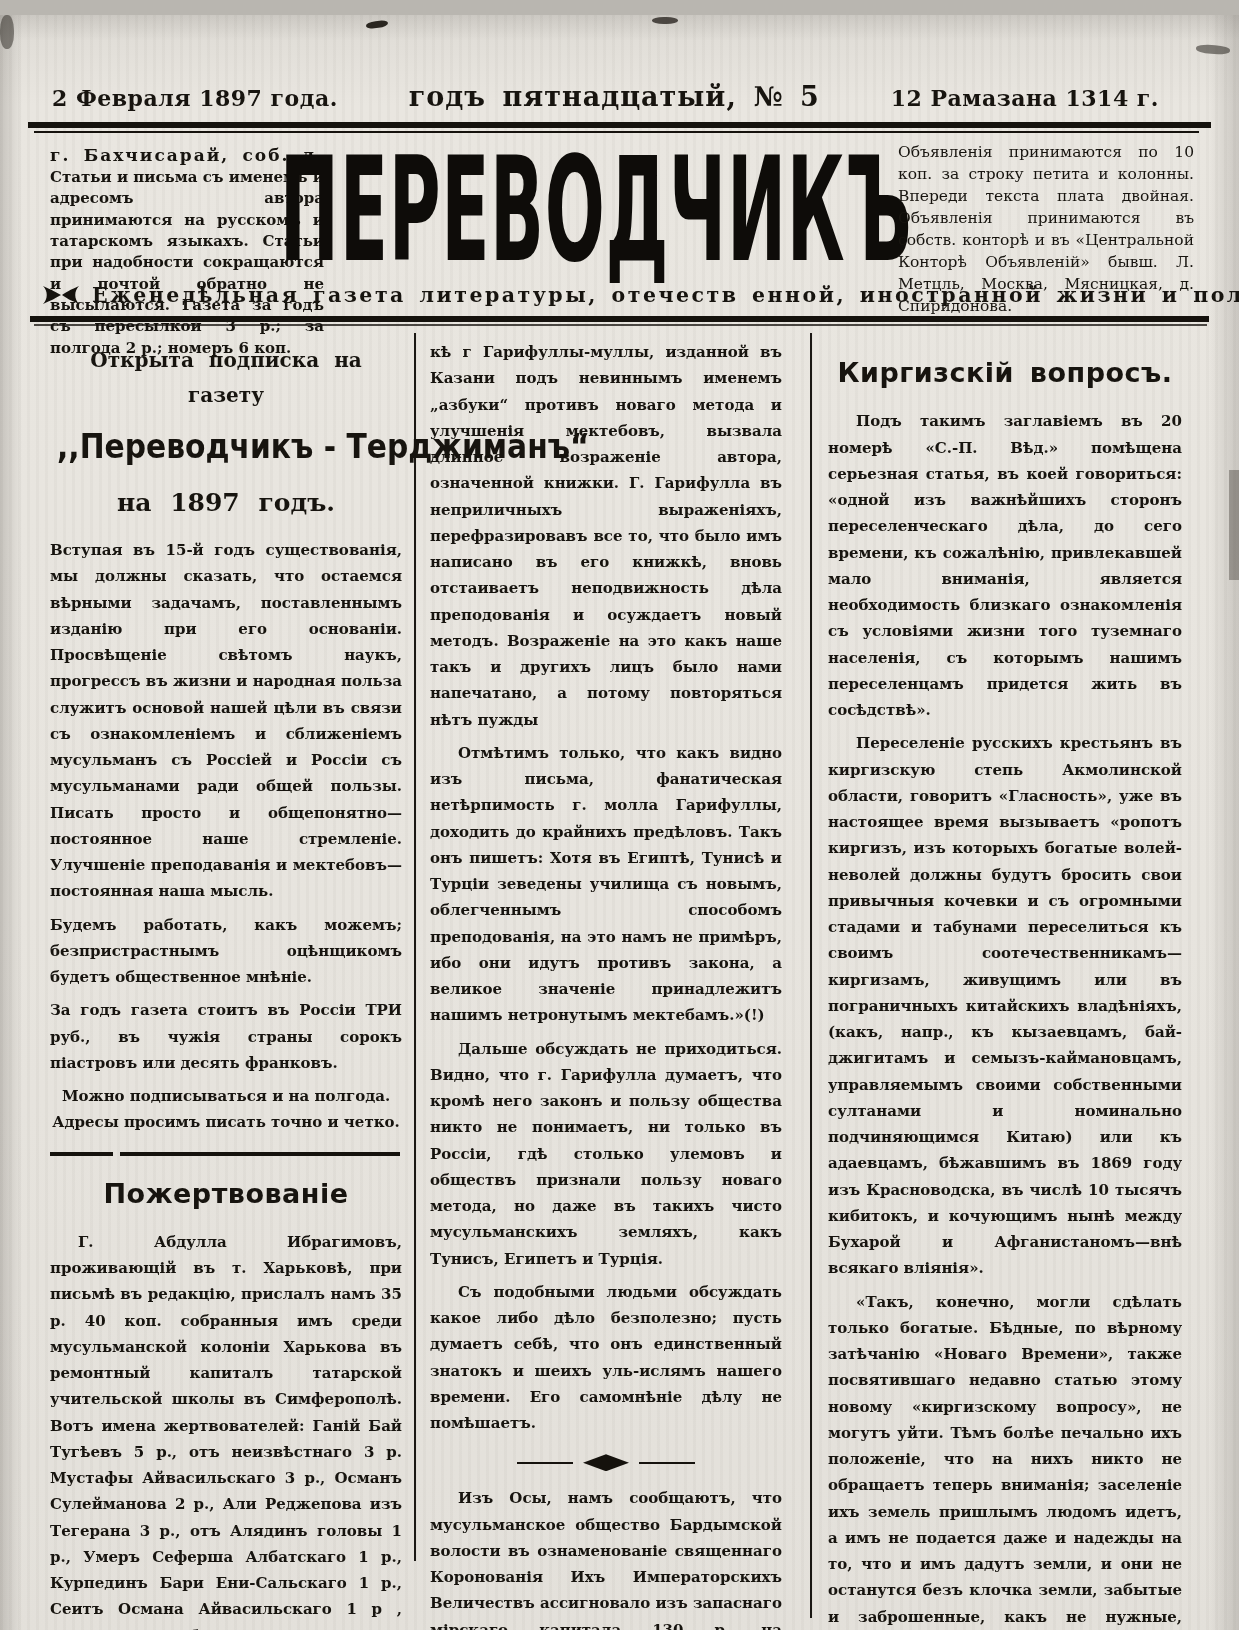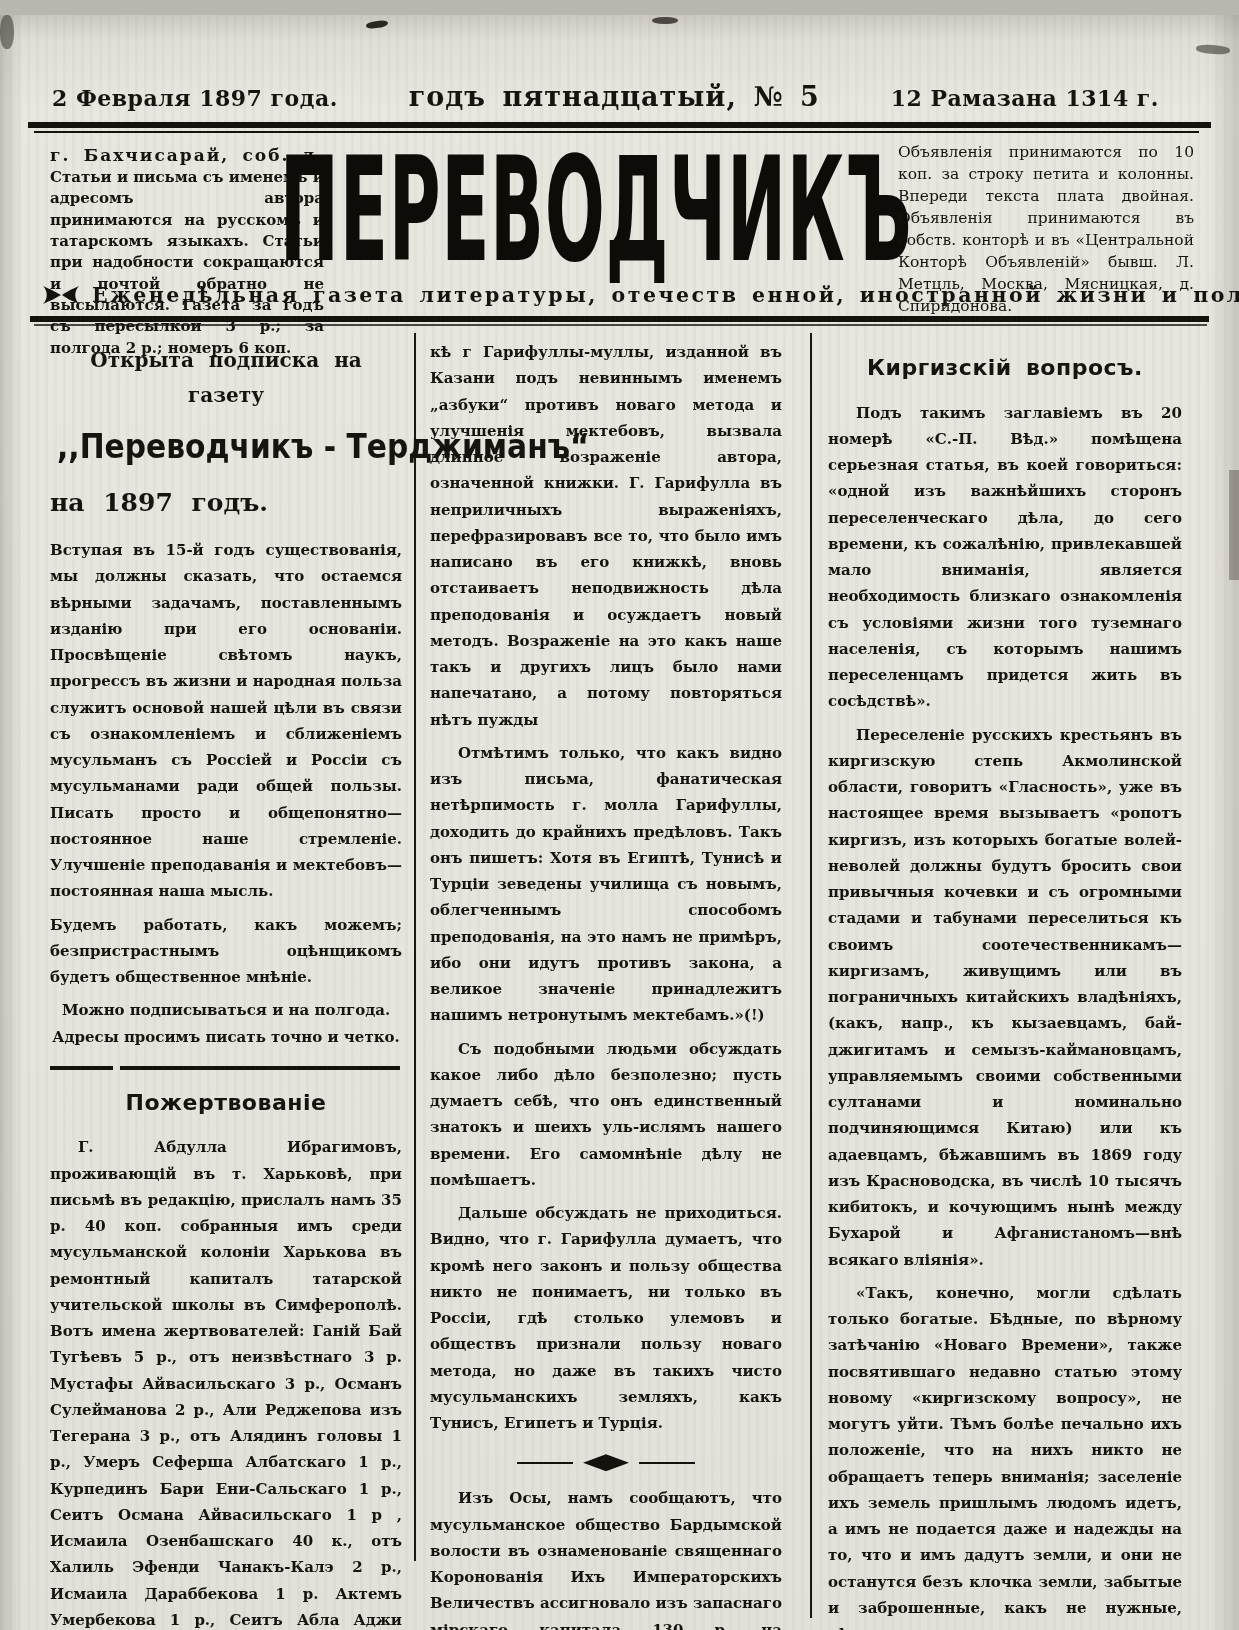--- a/index.html
+++ b/index.html
@@ -63,22 +63,22 @@
   .vline2{left:810px;top:318px;height:1285px;}
   .col{position:absolute;top:324px;font-size:15px;line-height:1.75;text-align:justify;font-weight:bold;}
   .col1{left:50px;width:352px;}
   .col2{left:430px;width:352px;}
   .col3{left:828px;width:354px;}
   .para{margin:0 0 7px 0;}
   .indent{text-indent:28px;}
   .h-small{text-align:center;font-size:20px;word-spacing:8px;margin:4px 0 6px;}
   .h-big{text-align:center;font-family:"DejaVu Sans",sans-serif;font-size:31px;font-weight:bold;
          white-space:nowrap;transform:scale(.96,1.08);margin:6px 0 8px;}
-  .h-year{text-align:left;font-size:25px;word-spacing:10px;margin:2px 0 12px;}
-  .section-heading{text-align:center;font-family:"DejaVu Sans",sans-serif;font-size:22px;
+  .h-year{text-align:center;font-size:25px;word-spacing:10px;margin:2px 0 12px;}
+  .section-heading{text-align:center;font-family:"DejaVu Sans",sans-serif;font-size:27px;
          word-spacing:6px;margin:10px 0 12px;letter-spacing:.5px;}
   .col-rule{height:4px;margin:16px 2px 14px 0;
     background:linear-gradient(90deg,#15120d 0 18%,rgba(0,0,0,0) 18% 20%,#15120d 20% 100%);}
   .divider{display:flex;align-items:center;justify-content:center;margin:18px 0 14px;}
   .divider::before,.divider::after{content:"";height:2.5px;width:56px;background:#15120d;}
   .diamond{width:46px;height:17px;margin:0 10px;background:#15120d;
     clip-path:polygon(50% 0,100% 50%,50% 100%,0 50%);}
   
   .smudge{position:absolute;background:#2a2620;border-radius:45%;}
   .sm1{left:366px;top:6px;width:22px;height:7px;transform:rotate(-8deg);}
@@ -117,32 +117,33 @@
 
   <div class="vline vline1"></div>
   <div class="vline vline2"></div>
 
   <div class="col col1">
     <div class="h-small">Открыта подписка на газету</div>
     <div class="h-big">,,Переводчикъ - Терджиманъ“</div>
     <div class="h-year">на 1897 годъ.</div>
     <p class="para">Вступая въ 15-й годъ существованія, мы должны сказать, что остаемся вѣрными задачамъ, поставленнымъ изданію при его основаніи. Просвѣщеніе свѣтомъ наукъ, прогрессъ въ жизни и народная польза служитъ основой нашей цѣли въ связи съ ознакомленіемъ и сближеніемъ мусульманъ съ Россіей и Россіи съ мусульманами ради общей пользы. Писать просто и общепонятно—постоянное наше стремленіе. Улучшеніе преподаванія и мектебовъ—постоянная наша мысль.</p>
     <p class="para">Будемъ работать, какъ можемъ; безпристрастнымъ оцѣнщикомъ будетъ общественное мнѣніе.</p>
+    <p class="para">За годъ газета стоитъ въ Россіи ТРИ руб., въ чужія страны сорокъ піастровъ или десять франковъ.</p>
     <p class="para" style="text-align:center">Можно подписываться и на полгода. Адресы просимъ писать точно и четко.</p>
     <div class="col-rule"></div>
     <div class="section-heading">Пожертвованіе</div>
     <p class="para indent">Г. Абдулла Ибрагимовъ, проживающій въ т. Харьковѣ, при письмѣ въ редакцію, прислалъ намъ 35 р. 40 коп. собранныя имъ среди мусульманской колоніи Харькова въ ремонтный капиталъ татарской учительской школы въ Симферополѣ. Вотъ имена жертвователей: Ганій Бай Тугѣевъ 5 р., отъ неизвѣстнаго 3 р. Мустафы Айвасильскаго 3 р., Османъ Сулейманова 2 р., Али Реджепова изъ Тегерана 3 р., отъ Алядинъ головы 1 р., Умеръ Сеферша Албатскаго 1 р., Курпединъ Бари Ени-Сальскаго 1 р., Сеитъ Османа Айвасильскаго 1 р , Исмаила Озенбашскаго 40 к., отъ Халиль Эфенди Чанакъ-Калэ 2 р., Исмаила Дараббекова 1 р. Актемъ Умербекова 1 р., Сеитъ Абла Аджи Смаилова 50 коп., Абла Сейриташскаго 1 р., Яковъ Туршу 1 р., Умеръ Албатскаго 50 к., булочника Меметъ Чакиръ оглу 1 р., булочника Беширъ Халиль оглу 1 р., отъ неизвѣстнаго 1 р., Кадыръ Халиль оглу 1 р., Юсуфъ Юсуфъ оглу 1 р., отъ А. Біишева 3 р.</p>
 
   </div>
 
   <div class="col col2">
     <p class="para">кѣ г Гарифуллы-муллы, изданной въ Казани подъ невиннымъ именемъ „азбуки“ противъ новаго метода и улучшенія мектебовъ, вызвала длинное возраженіе автора, означенной книжки. Г. Гарифулла въ неприличныхъ выраженіяхъ, перефразировавъ все то, что было имъ написано въ его книжкѣ, вновь отстаиваетъ неподвижность дѣла преподованія и осуждаетъ новый методъ. Возраженіе на это какъ наше такъ и другихъ лицъ было нами напечатано, а потому повторяться нѣтъ пужды</p>
     <p class="para indent">Отмѣтимъ только, что какъ видно изъ письма, фанатическая нетѣрпимость г. молла Гарифуллы, доходить до крайнихъ предѣловъ. Такъ онъ пишетъ: Хотя въ Египтѣ, Тунисѣ и Турціи зеведены училища съ новымъ, облегченнымъ способомъ преподованія, на это намъ не примѣръ, ибо они идутъ противъ закона, а великое значеніе принадлежитъ нашимъ нетронутымъ мектебамъ.»(!)</p>
+    <p class="para indent">Дальше обсуждать не приходиться. Видно, что г. Гарифулла думаетъ, что кромѣ него законъ и пользу общества никто не понимаетъ, ни только въ Россіи, гдѣ столько улемовъ и обществъ признали пользу новаго метода, но даже въ такихъ чисто мусульманскихъ земляхъ, какъ Тунисъ, Египетъ и Турція.</p>
     <p class="para indent">Съ подобными людьми обсуждать какое либо дѣло безполезно; пусть думаетъ себѣ, что онъ единственный знатокъ и шеихъ уль-ислямъ нашего времени. Его самомнѣніе дѣлу не помѣшаетъ.</p>
-    <p class="para indent">Дальше обсуждать не приходиться. Видно, что г. Гарифулла думаетъ, что кромѣ него законъ и пользу общества никто не понимаетъ, ни только въ Россіи, гдѣ столько улемовъ и обществъ признали пользу новаго метода, но даже въ такихъ чисто мусульманскихъ земляхъ, какъ Тунисъ, Египетъ и Турція.</p>
     <div class="divider">
         <div class="diamond"></div>
       </div>
     <p class="para indent">Изъ Осы, намъ сообщаютъ, что мусульманское общество Бардымской волости въ ознаменованіе священнаго Коронованія Ихъ Императорскихъ Величествъ ассигновало изъ запаснаго мірскаго капитала 130 р. на пріобрѣтеніе ковровъ для 13 соборныхъ мечетей волости</p>
 
   </div>
 
   <div class="col col3">
     <div class="section-heading">Киргизскій вопросъ.</div>
     <p class="para indent">Подъ такимъ заглавіемъ въ 20 номерѣ «С.-П. Вѣд.» помѣщена серьезная статья, въ коей говориться: «одной изъ важнѣйшихъ сторонъ переселенческаго дѣла, до сего времени, къ сожалѣнію, привлекавшей мало вниманія, является необходимость близкаго ознакомленія съ условіями жизни того туземнаго населенія, съ которымъ нашимъ переселенцамъ придется жить въ сосѣдствѣ».</p>

